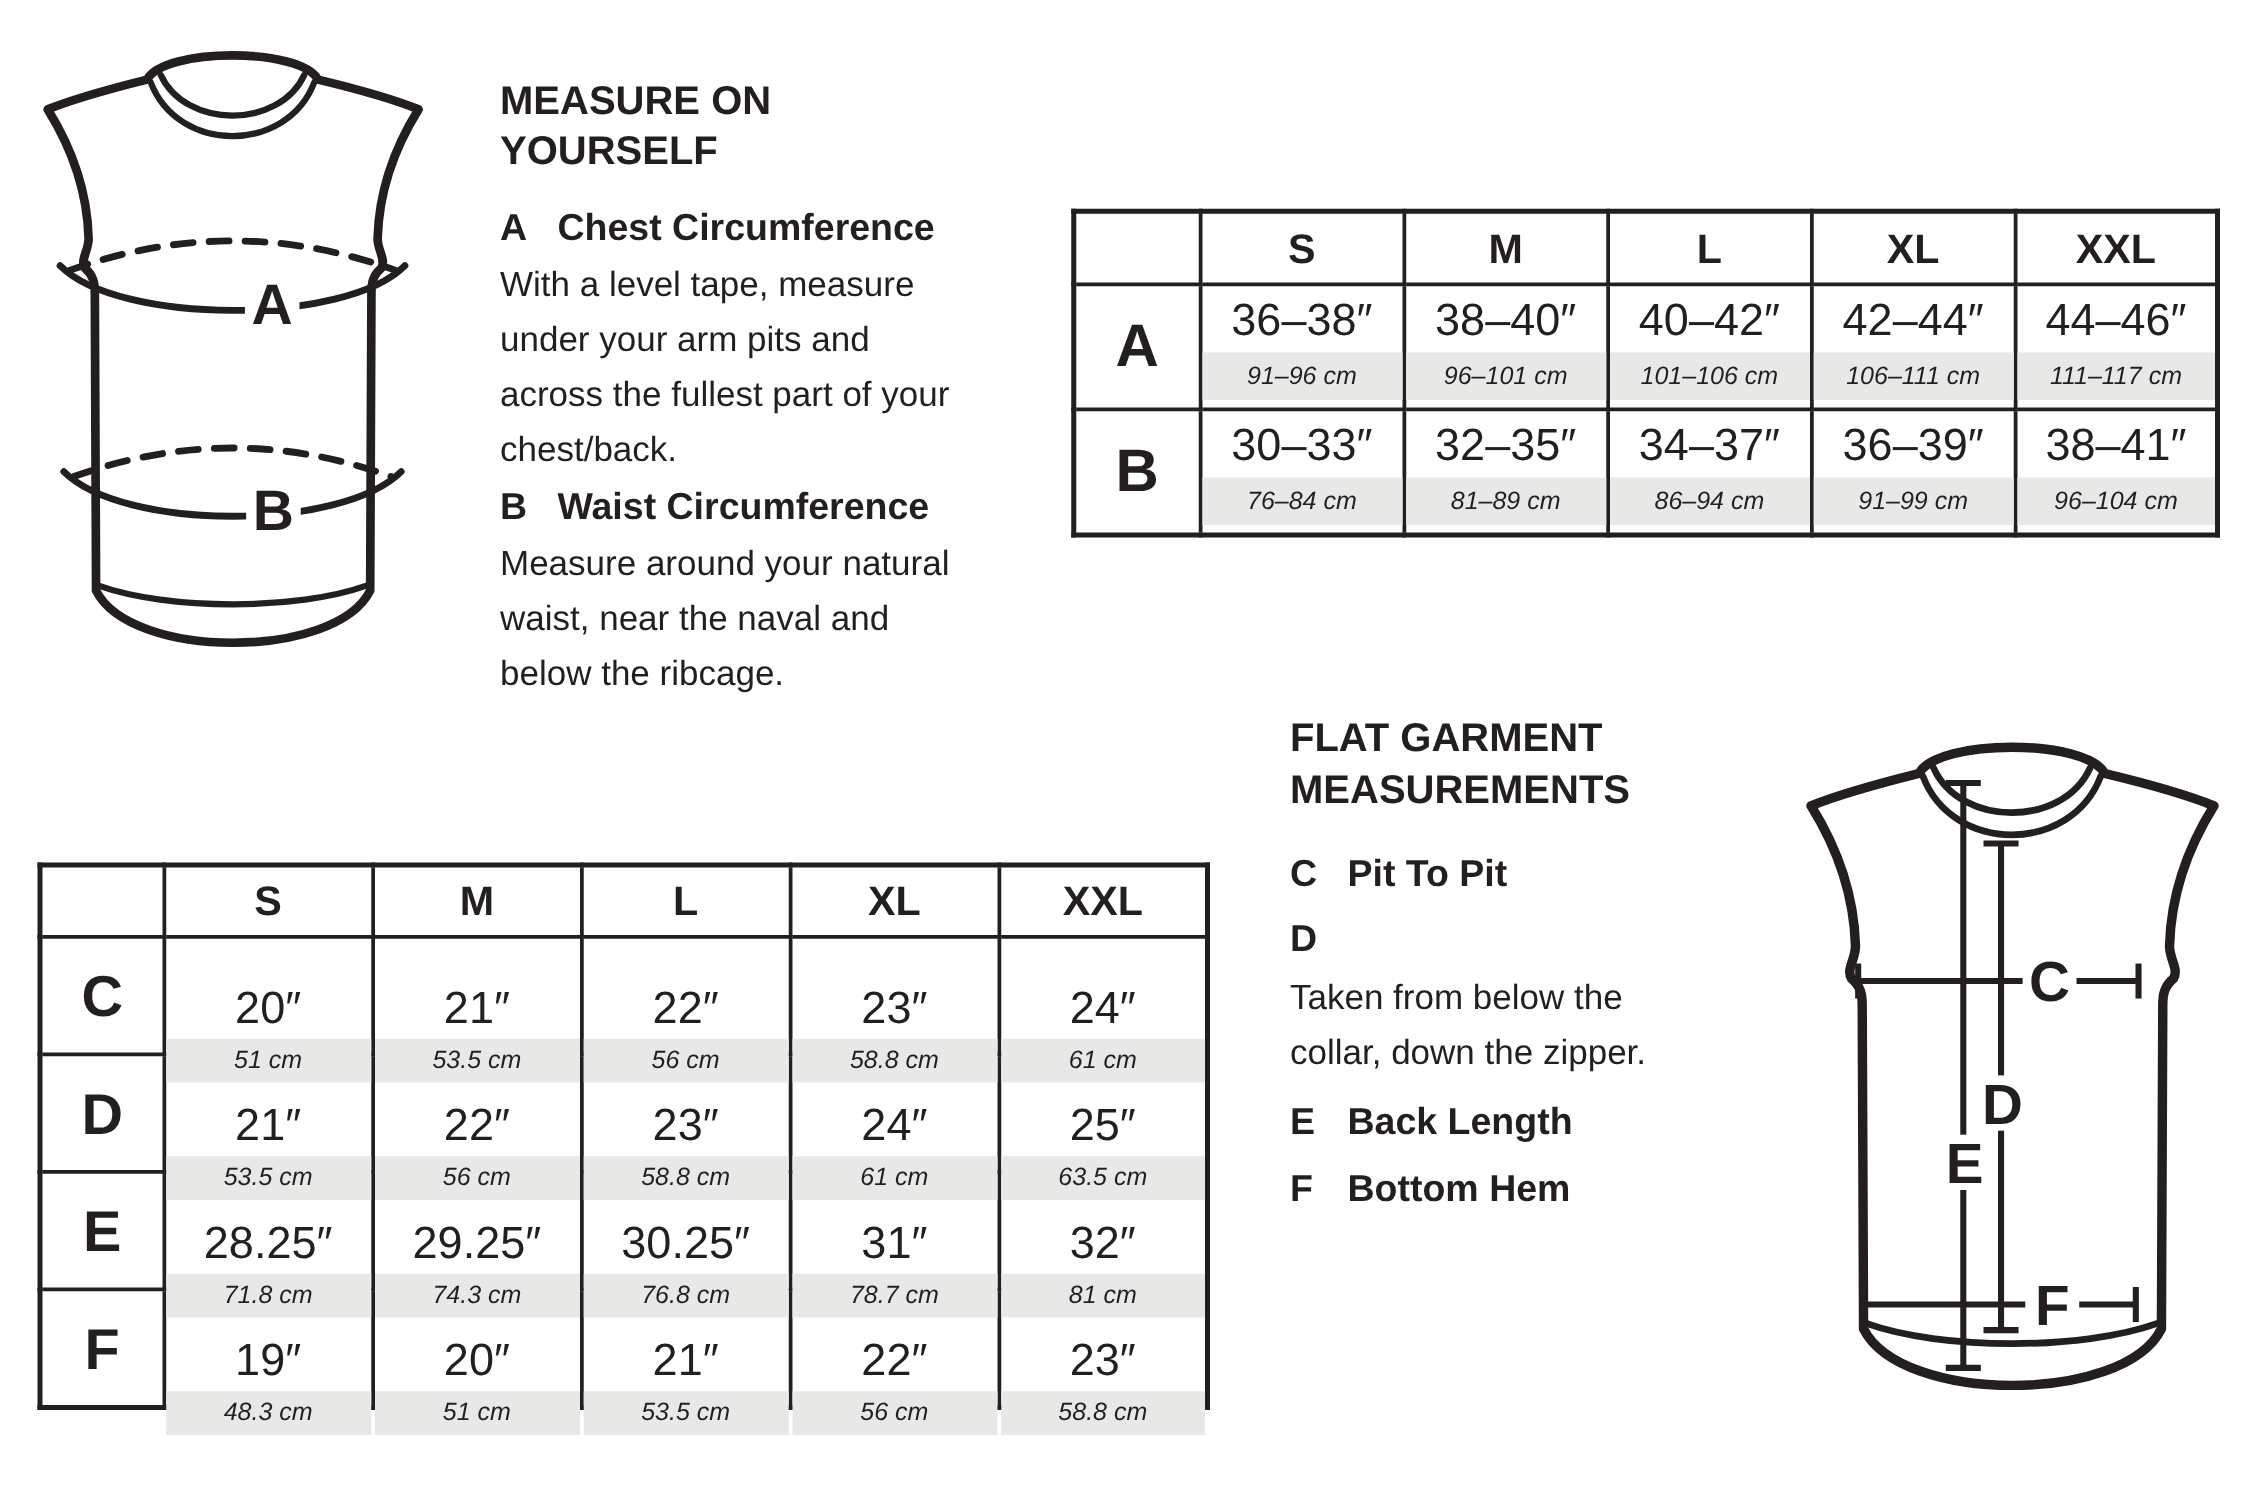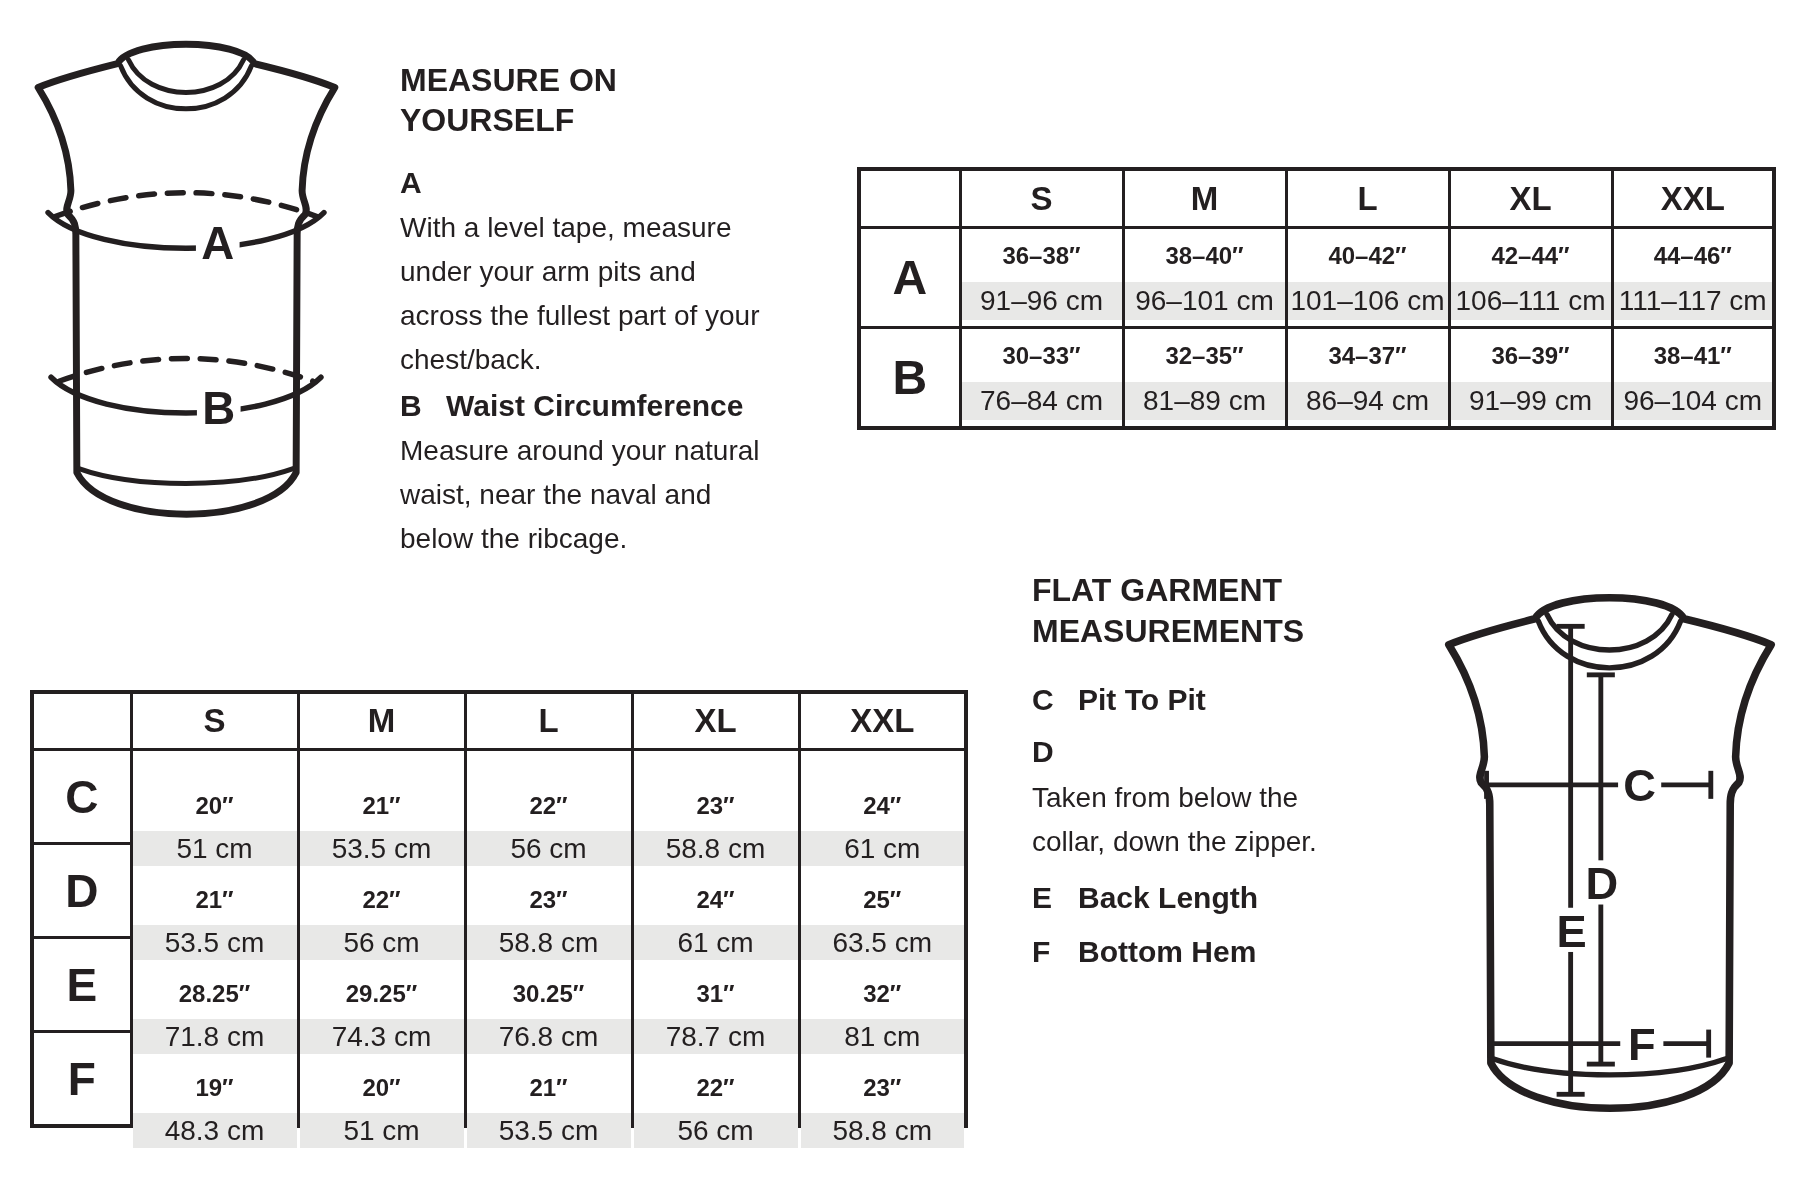--- a/index.html
+++ b/index.html
@@ -27,22 +27,22 @@
   #flat-block .item-head{margin-top:30px;}
   #flat-block .desc{margin-top:6px;width:312px;}
 
   
   table.size-table{border-collapse:collapse;table-layout:fixed;border:4px solid #231f20;}
   table.size-table th,table.size-table td{border:3px solid #231f20;padding:0;vertical-align:top;}
   .size-h{font-size:33px;font-weight:700;text-align:center;vertical-align:middle !important;}
   .wrap{display:flex;flex-direction:column;height:100%;}
   .lblwrap{display:flex;align-items:center;justify-content:center;height:100%;}
   .row-l{font-weight:700;}
-  .in{display:flex;align-items:center;justify-content:center;font-size:24px;flex:none;font-weight:bold;}
-  .cm{display:flex;align-items:center;justify-content:center;font-size:28px;background:#e8e8e7;flex:none;margin-bottom:6px;}
+  .in{display:flex;align-items:center;justify-content:center;font-size:36px;flex:none;}
+  .cm{display:flex;align-items:center;justify-content:center;font-size:20px;background:#e8e8e7;flex:none;margin-bottom:6px;font-style:italic;}
 
   #body-table{left:857px;top:167px;}
   #body-table th{height:55px;}
   #body-table .wrap,#body-table .lblwrap{height:97px;}
   #body-table .in{height:53px;}
   #body-table .cm{height:38px;}
   #body-table .row-l{font-size:48px;}
 
   #garment-table{left:30px;top:690px;}
   #garment-table th{height:54px;}
@@ -92,20 +92,21 @@
   <path class="tape" d="M 36 356 C 84 404 260 404 308 356"></path>
   <rect class="patch" x="183" y="366" width="44" height="42"></rect>
   <text class="diag-label" x="205" y="403" font-size="46">B</text>
 </svg>
 
 <div id="measure-block" class="abs">
   <div class="block-title">MEASURE ON YOURSELF</div>
 
   <div class="item-head">
     <span class="item-letter">A</span>
+    <span class="item-name">Chest Circumference</span>
   </div>
   <div class="desc">With a level tape, measure under your arm pits and across the fullest part of your chest/back.</div>
 
   <div class="item-head second">
     <span class="item-letter">B</span>
     <span class="item-name">Waist Circumference</span>
   </div>
   <div class="desc">Measure around your natural waist, near the naval and below the ribcage.</div>
 </div>
 

